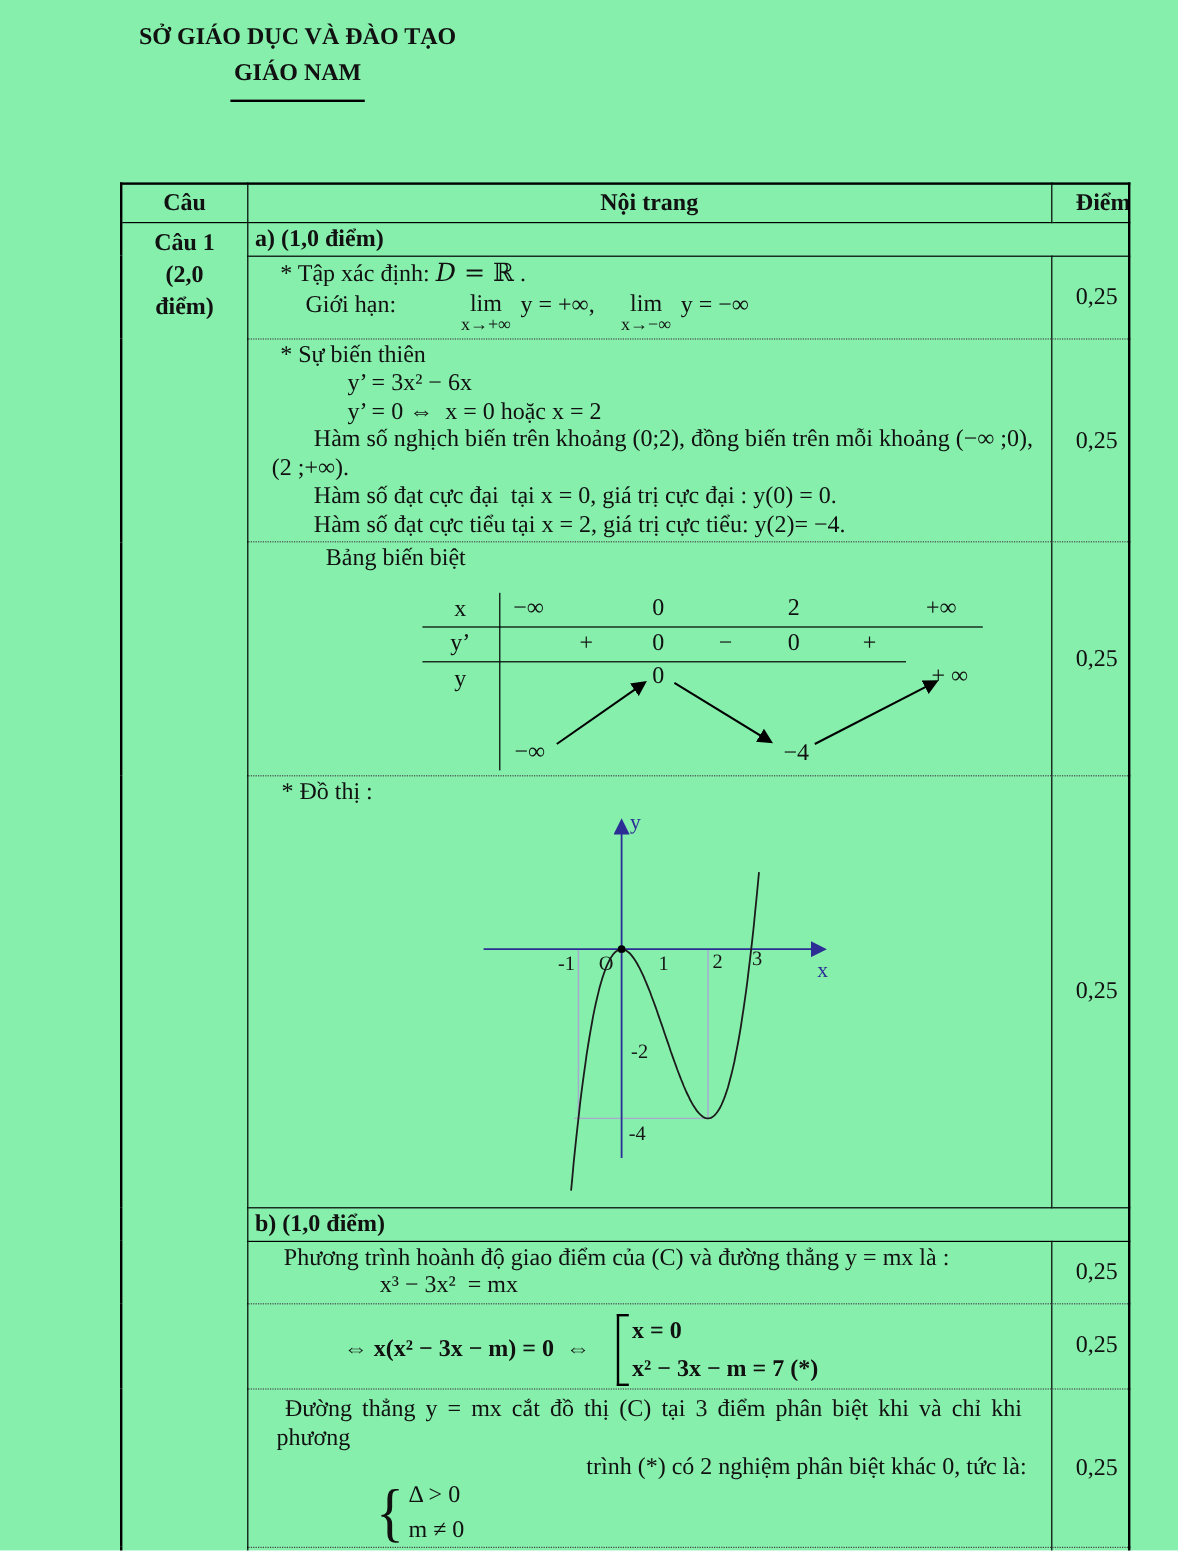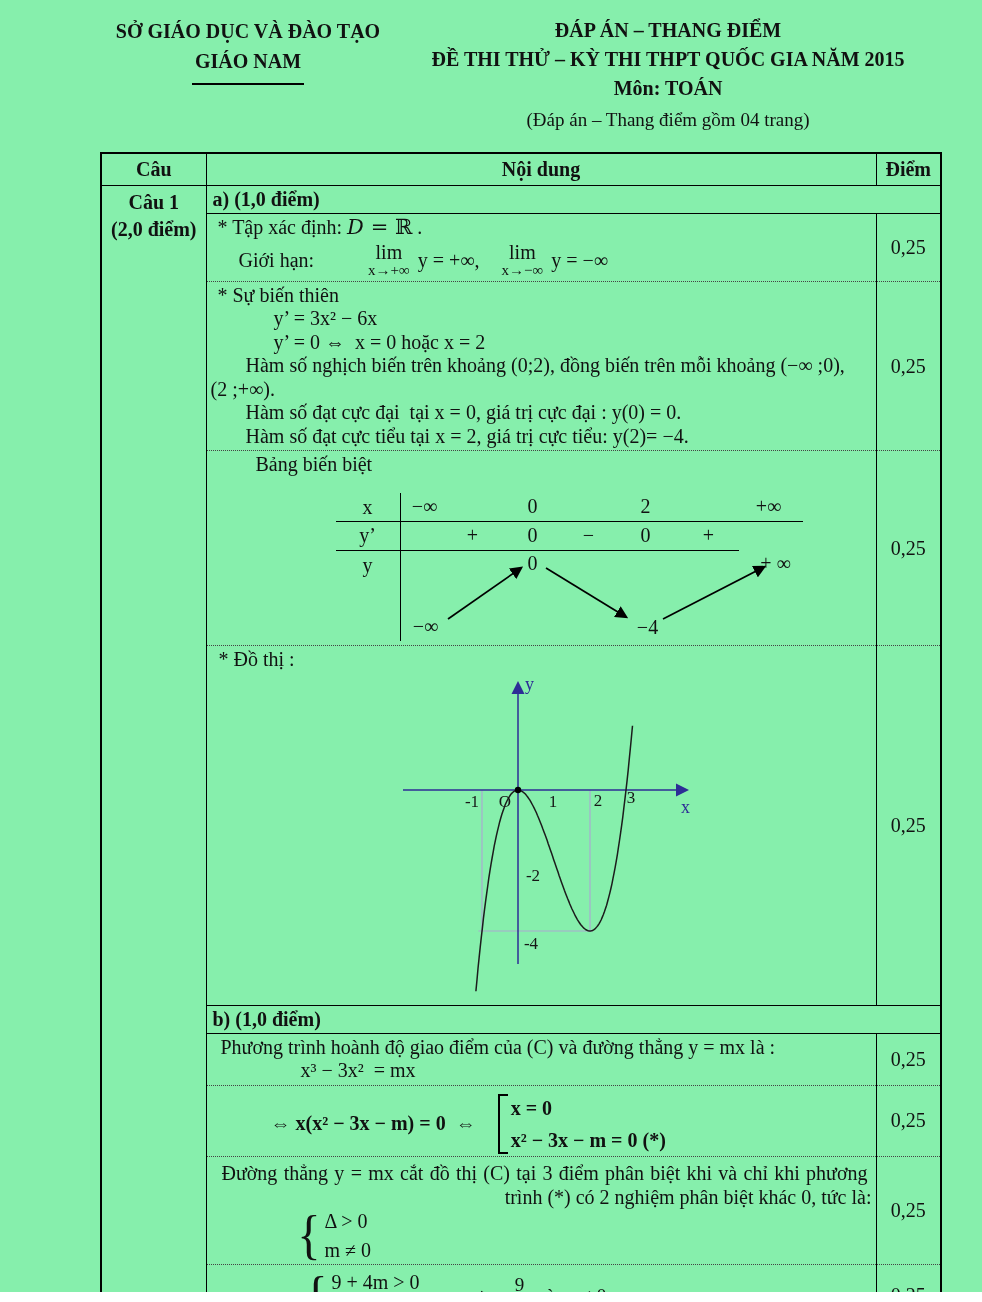--- a/index.html
+++ b/index.html
@@ -7,29 +7,29 @@
   .page{position:relative;width:982px;height:1292px;background:#86efac;overflow:hidden;}
 
   
   .hdr-left{position:absolute;left:98px;top:16px;width:300px;text-align:center;font-weight:bold;font-size:20px;line-height:30px;}
   .hdr-right{position:absolute;left:408px;top:16px;width:520px;text-align:center;font-weight:bold;font-size:20px;line-height:29px;}
   .org2{display:inline-block;padding:0 3px 7px 3px;border-bottom:2px solid #000;}
   .hdr-note{font-weight:normal;font-size:19px;padding-top:2px;}
 
   
   table.main{position:absolute;left:100px;top:152px;width:840px;border-collapse:collapse;table-layout:fixed;border:2px solid #000;}
-  td{border-left:1.4px solid #000;border-right:1.4px solid #000;vertical-align:top;padding:2px 4px;font-size:20px;overflow:hidden;}
+  td{border-left:1.4px solid #000;border-right:1.4px solid #000;vertical-align:top;padding:2px 20px;font-size:20px;overflow:hidden;}
   tr.hb>td{border-bottom:1.6px solid #000;}
   tr.db>td{border-bottom:1px dotted #444;}
   .th{font-weight:bold;text-align:center;vertical-align:middle;}
   .qcell{font-weight:bold;text-align:center;padding-top:3px;line-height:27px;}
   .sect{font-weight:bold;padding-left:6px;vertical-align:middle;}
   .score{text-align:center;vertical-align:middle;}
   .line{white-space:pre;line-height:23.5px;}
-  .limline{display:flex;align-items:center;padding-left:28px;margin-top:3px;white-space:pre;}
+  .limline{display:flex;align-items:flex-start;padding-left:28px;margin-top:3px;white-space:pre;}
   .limg{display:inline-flex;flex-direction:column;align-items:center;line-height:1.05;margin:0 8px 0 54px;}
   .limg .sub{font-size:15px;}
   .limg2{margin-left:22px;}
   .mD{font-family:"DejaVu Serif",serif;font-style:italic;font-size:21px;}
   .mR{font-family:"DejaVu Serif","DejaVu Sans",serif;font-size:21px;}
 
   
   .bbt{position:relative;margin:16px 0 0 125px;width:470px;height:150px;}
   .bbt .hl{position:absolute;background:#000;height:1.5px;}
   .bbt .vl{position:absolute;background:#000;width:1.5px;}
@@ -61,38 +61,32 @@
 </head>
 <body>
 
 <div class="page">
 
   <div class="hdr-left">
     <div>SỞ GIÁO DỤC VÀ ĐÀO TẠO</div>
     <div><span class="org2">GIÁO NAM</span></div>
   </div>
 
-  <div class="hdr-right">
-    <div>ĐÁP ÁN – THANG ĐIỂM</div>
-    <div>ĐỀ THI THỬ – KỲ THI THPT QUỐC GIA  NĂM 2015</div>
-    <div>Môn: TOÁN</div>
-    <div class="hdr-note">(Đáp án – Thang điểm gồm 04 trang)</div>
-  </div>
 
   <table class="main">
     <colgroup>
         <col style="width:105px">
         <col style="width:670px">
         <col style="width:65px">
       </colgroup>
 
     <tbody>
         <tr class="hb" style="height:32px">
       <td class="th">Câu</td>
-      <td class="th">Nội dung</td>
+      <td class="th">Nội trang</td>
       <td class="th">Điểm</td>
     </tr>
 
     <tr class="hb" style="height:26px">
       <td class="qcell" rowspan="10">
         <div>Câu 1</div>
         <div>(2,0 điểm)</div>
       </td>
       <td class="sect" colspan="2">a) (1,0 điểm)</td>
     </tr>
@@ -209,21 +203,21 @@
     </tr>
 
     <tr class="db" style="height:65px">
       <td>
         <div class="b2row">
           <span>⇔ x(x² − 3x − m) = 0</span>
           <span class="arr">⇔</span>
           <span class="sqbr"></span>
           <span class="cstack">
             <span>x = 0</span>
-            <span>x² − 3x − m = 0 (*)</span>
+            <span>x² − 3x − m = 7 (*)</span>
           </span>
         </div>
       </td>
       <td class="score">0,25</td>
     </tr>
 
     <tr class="db" style="height:103px">
       <td>
         <div class="just">Đường thẳng y = mx cắt đồ thị (C) tại 3 điểm phân biệt khi và chỉ khi phương</div>
         <div class="b3l2">trình (*) có 2 nghiệm phân biệt khác 0, tức là:</div>

